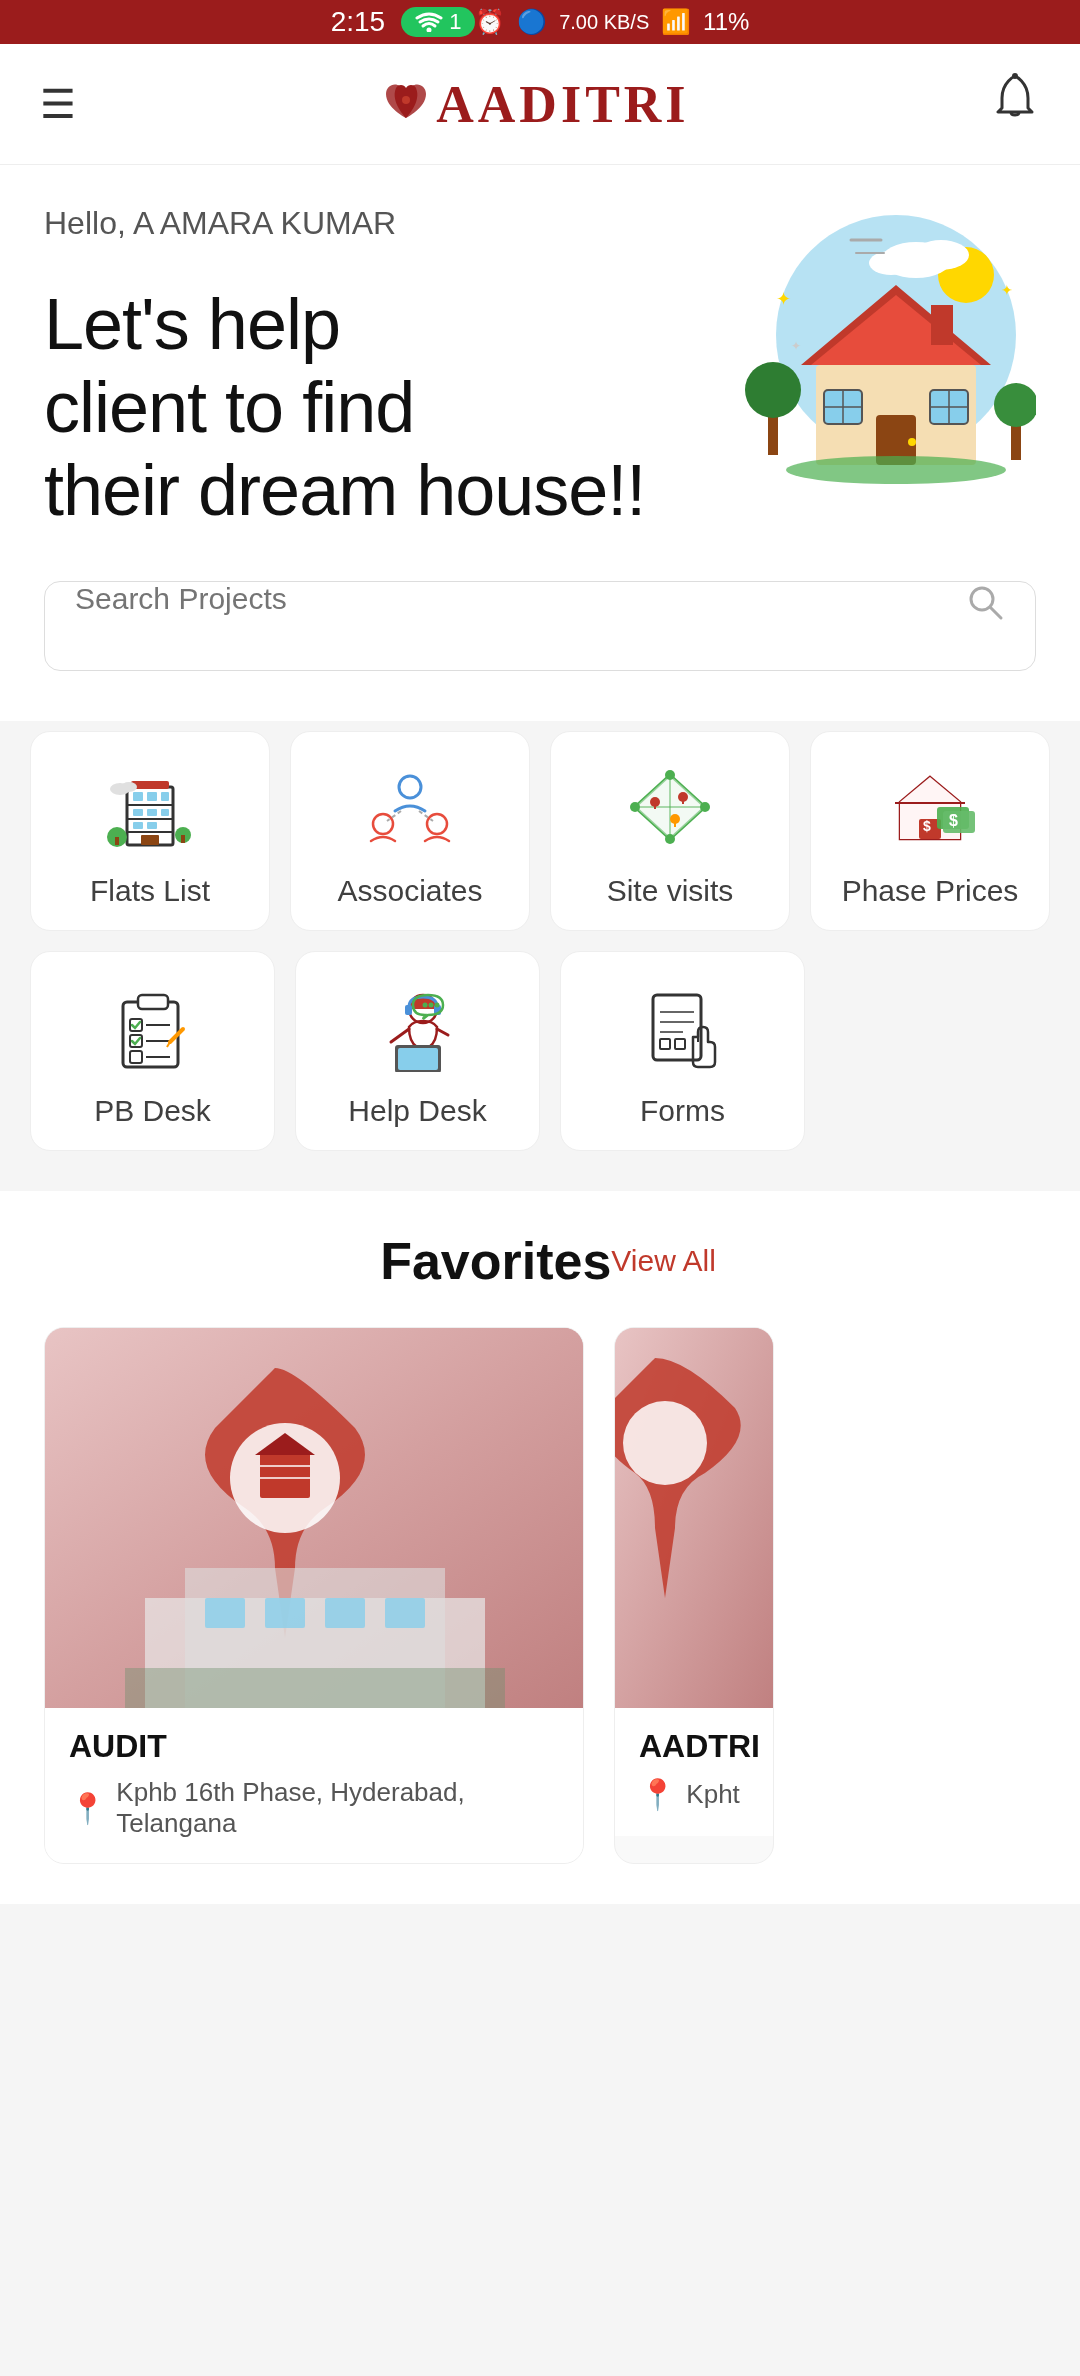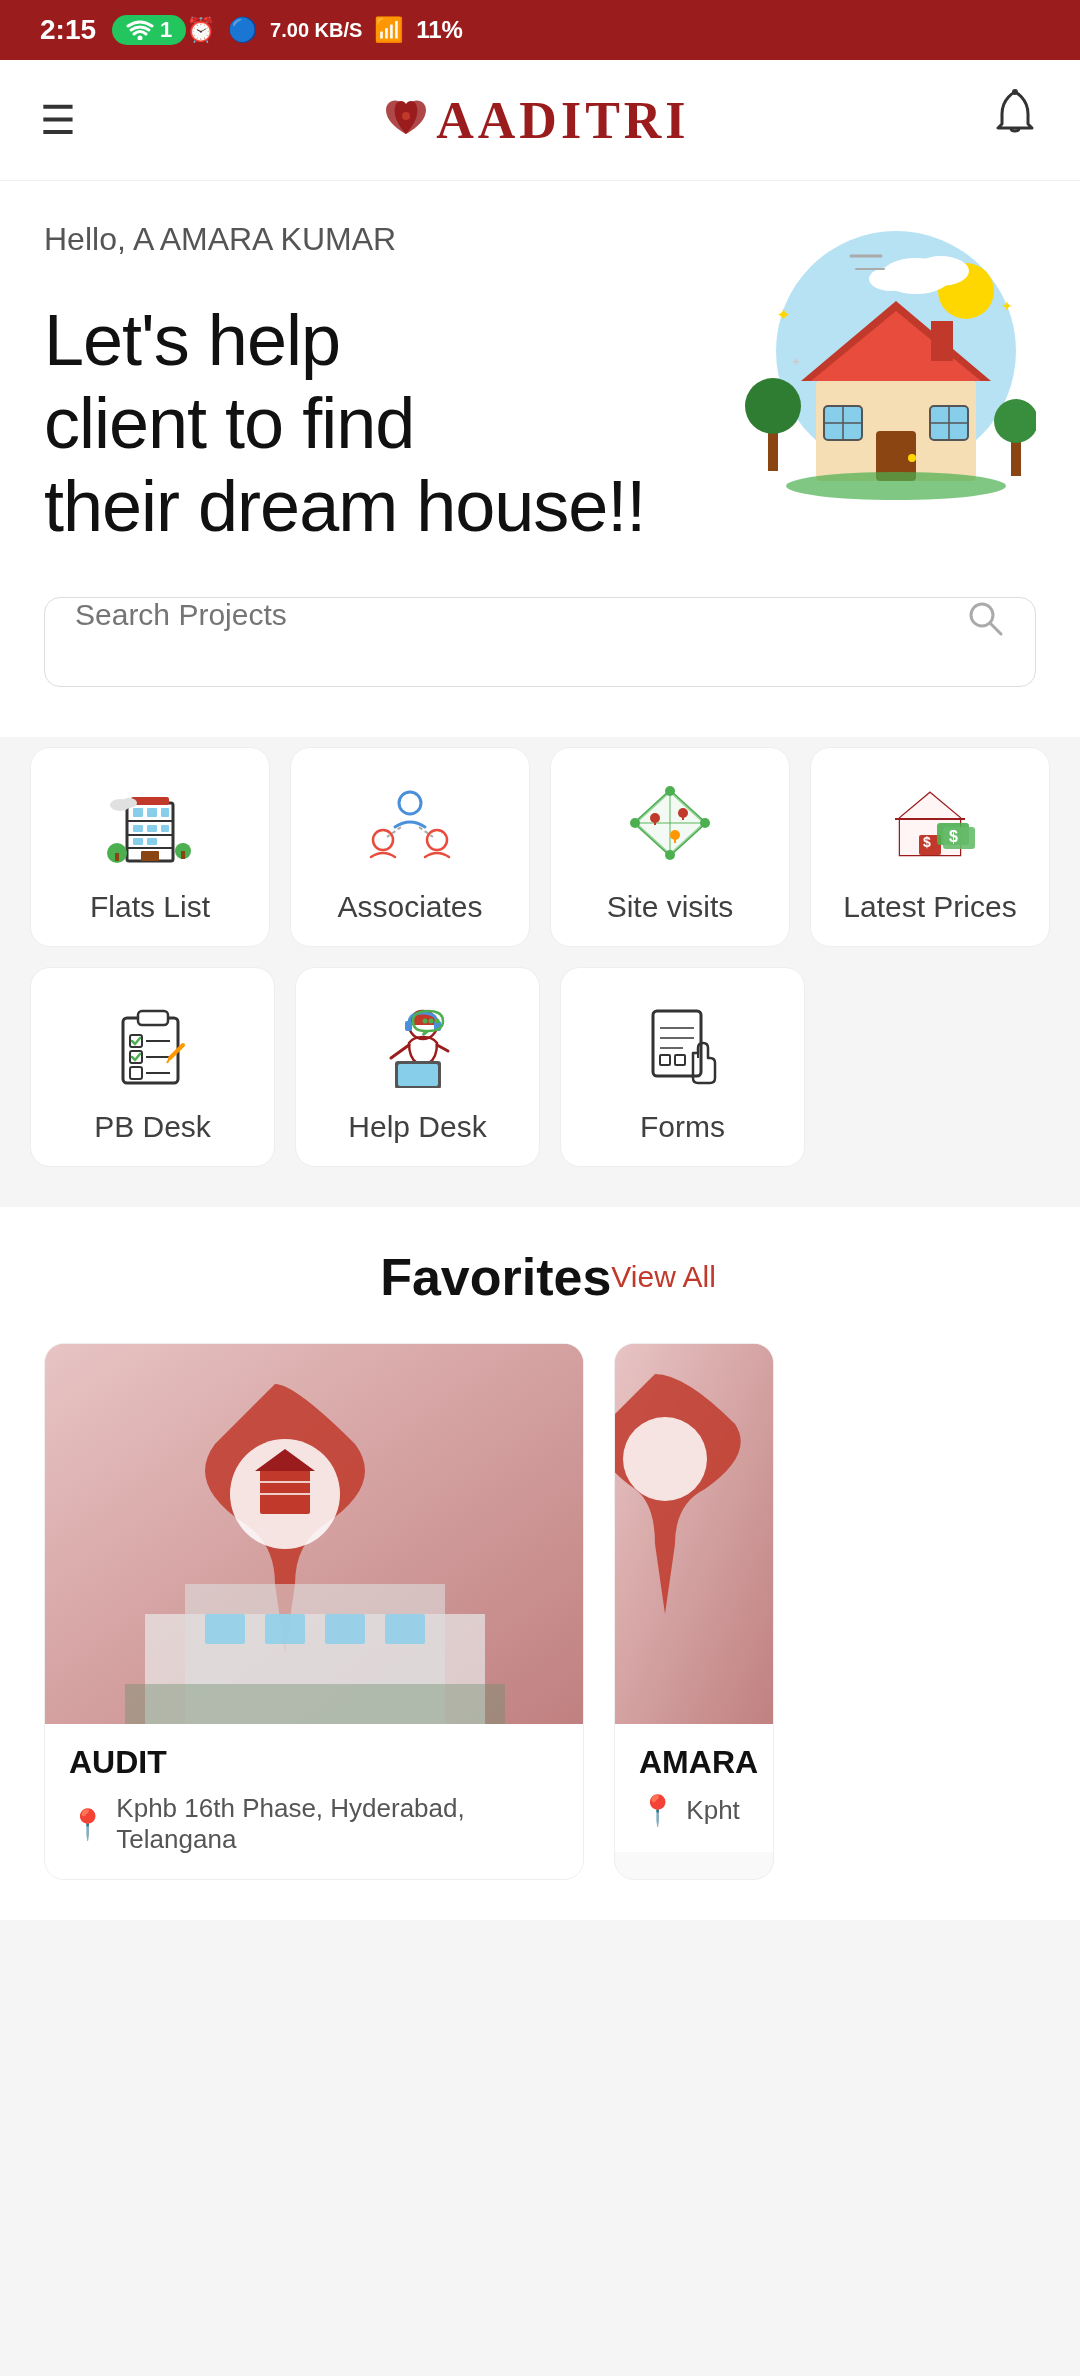--- a/index.html
+++ b/index.html
@@ -9,29 +9,29 @@
       width: 1080px;
       min-height: 2376px;
       font-family: 'Segoe UI', Arial, sans-serif;
       background: #f5f5f5;
       overflow-x: hidden;
     }
 
     
     .status-bar {
       width: 100%;
-      height: 60px;
+      height: 44px;
       background: #9b1c1c;
       display: flex;
       align-items: center;
-      justify-content: flex-start;
+      justify-content: center;
       padding: 0 40px;
       color: white;
       font-size: 28px;
-      font-weight: 700;
+      font-weight: 400;
     }
     .status-left { display: flex; align-items: center; gap: 16px; }
     .status-right { display: flex; align-items: center; gap: 12px; font-size: 24px; }
     .wifi-badge {
       background: #22c55e;
       border-radius: 20px;
       padding: 2px 14px;
       font-size: 22px;
       display: flex; align-items: center; gap: 6px;
     }
@@ -444,21 +444,21 @@
 
           <rect x="34" y="52" width="22" height="20" fill="#c0392b" rx="2"></rect>
 
           <rect x="52" y="40" width="32" height="22" fill="#4CAF50" rx="3" opacity="0.9"></rect>
           <rect x="58" y="44" width="32" height="22" fill="#66BB6A" rx="3" opacity="0.9"></rect>
           <text x="64" y="59" font-size="16" fill="white" font-weight="bold">$</text>
 
           <text x="38" y="64" font-size="14" fill="white" font-weight="bold">$</text>
         </svg>
       </div>
-      <span class="menu-card-label">Latest Prices</span>
+      <span class="menu-card-label">Phase Prices</span>
     </div>
   </div>
 
   <div class="menu-grid-row2">
 
     <div class="menu-card">
       <div class="menu-card-icon">
         <svg width="90" height="85" viewBox="0 0 90 85">
 
           <rect x="15" y="15" width="55" height="65" fill="none" stroke="#333" stroke-width="3" rx="4"></rect>
@@ -591,21 +591,21 @@
               <stop offset="100%" style="stop-color:#c08080;stop-opacity:1"></stop>
             </linearGradient>
           </defs>
           <rect width="160" height="380" fill="url(#bg2)"></rect>
 
           <path d="M40 30 Q40 30 -10 80 Q-30 110 20 145 Q40 160 40 200 L50 270 L60 200 Q60 160 90 145 Q140 110 120 80 Q70 30 40 30Z" fill="#c0392b" opacity="0.85"></path>
           <circle cx="50" cy="115" r="42" fill="white" opacity="0.85"></circle>
         </svg>
       </div>
       <div class="property-card-info">
-        <div class="property-name">AMARA</div>
+        <div class="property-name">AADTRI</div>
         <div class="property-location">
           <span class="location-pin">📍</span>
           <span>Kpht</span>
         </div>
       </div>
     </div>
 
   </div>
 </div>
 

